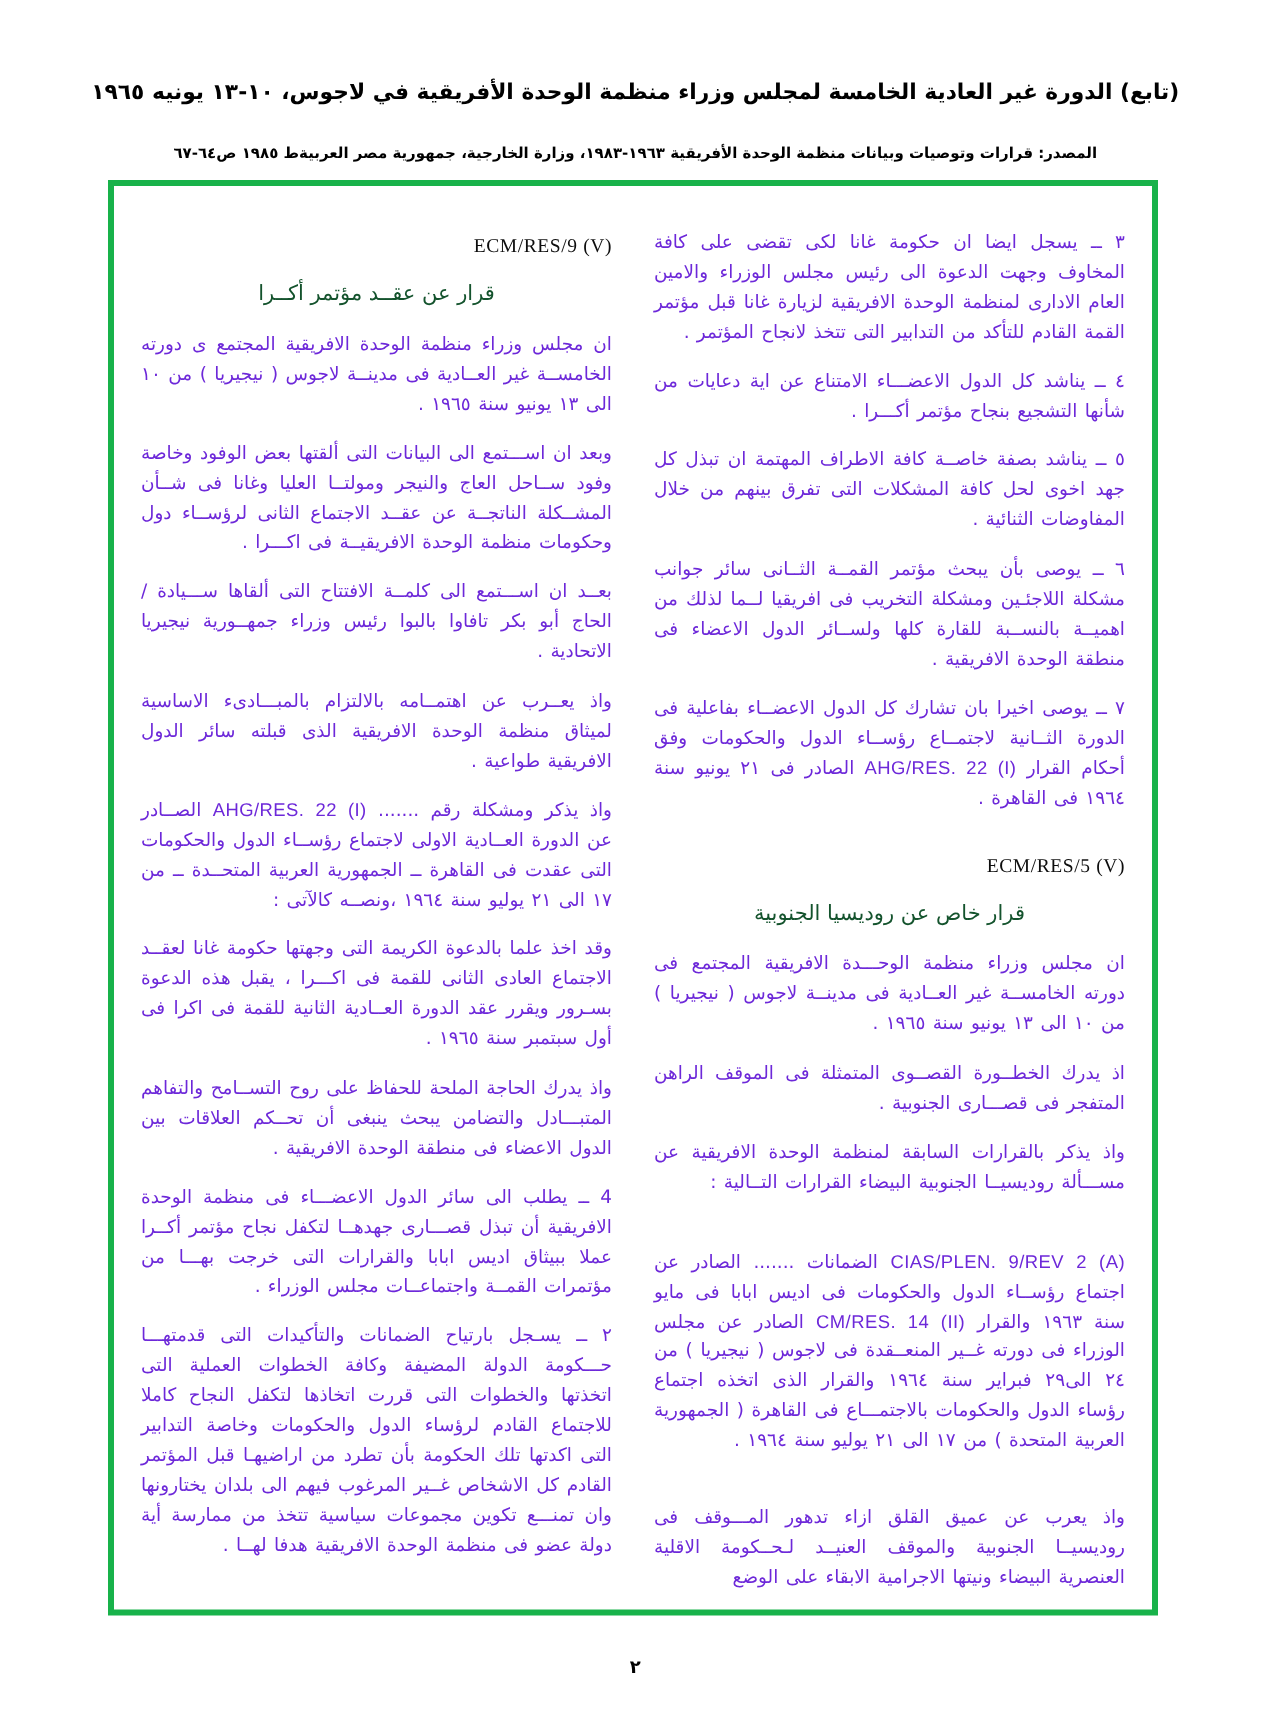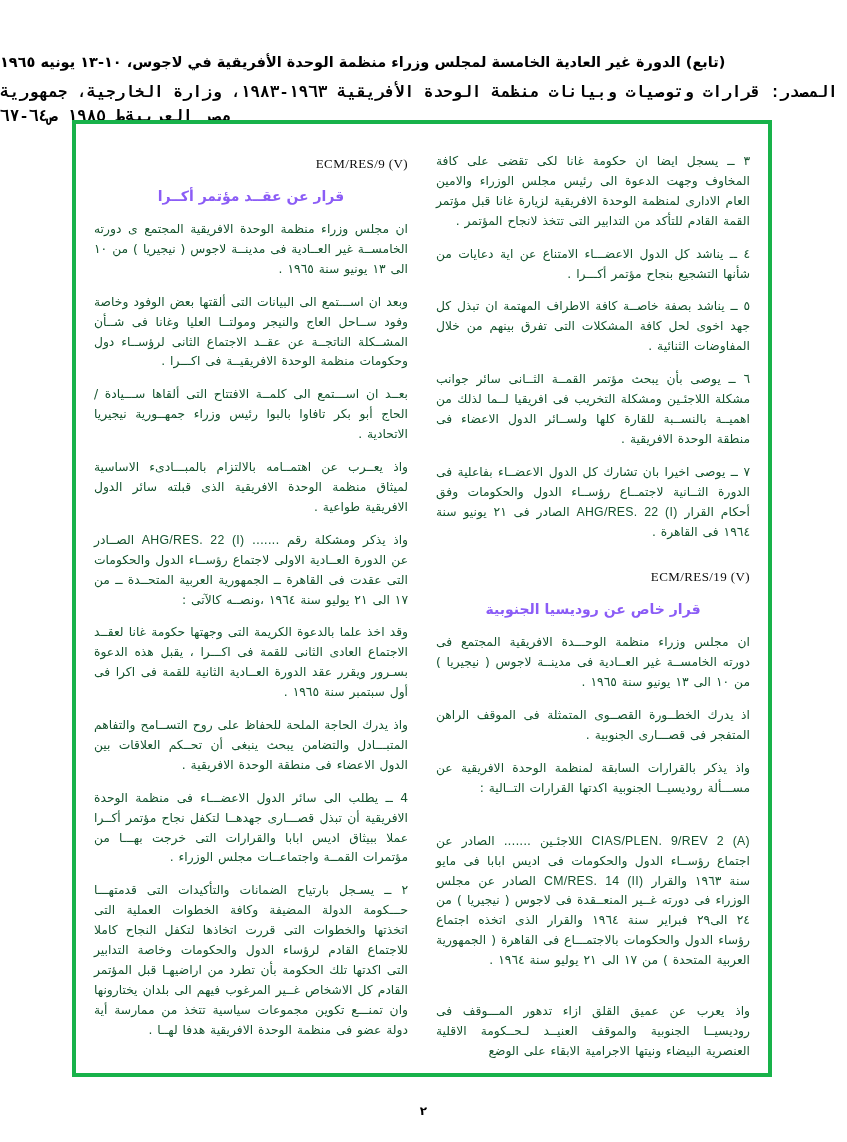--- a/index.html
+++ b/index.html
@@ -20,38 +20,37 @@
     inset: 0;
     background: #ffffff;
   }
 
   
   .doc-header {
     position: absolute;
     top: 52px;
     left: 0;
     right: 0;
-    text-align: left;
+    text-align: center;
   }
   .header-title {
     font-size: 14.5px;
     font-weight: bold;
     letter-spacing: 0px;
     line-height: 1.5;
     color: #000;
     direction: rtl;
   }
   .header-source {
-    margin-top: 7px;
-    font-size: 16px;
+    margin-top: 21px;
+    font-size: 10px;
     font-weight: bold;
     color: #000;
     direction: rtl;
     line-height: 1.5;
-    font-family: Liberation Mono, monospace;
   }
 
   
   .frame {
     position: absolute;
     top: 120px;
     left: 72px;
     width: 700px;
     height: 957px;
     border: 4px solid #18b24a;
@@ -76,44 +75,44 @@
   }
 
   
   p.par {
     margin: 0 0 13px 0;
     font-size: 12.3px;
     line-height: 1.62;
     text-align: justify;
     text-align-last: right;
     direction: rtl;
-    color: #14532d;
+    color: #6d28d9;
     word-spacing: 1px;
   }
   p.par.tight { margin-bottom: 11px; }
 
   .res-code {
     margin: 4px 0 16px 0;
     font-size: 13px;
     direction: ltr;
     text-align: right;
     font-family: Liberation Serif, serif;
     letter-spacing: 0.4px;
     color: #0d0d0d;
   }
   .col .res-code { text-align: right; }
 
   .res-title {
     margin: 0 0 16px 0;
     font-size: 14px;
-    font-weight: bold;
+    font-weight: normal;
     text-align: center;
     direction: rtl;
     letter-spacing: 1px;
-    color: #8b5cf6;
+    color: #14532d;
   }
 
   .spacer-sm { height: 10px; }
   .spacer-md { height: 20px; }
 
   
   .ltr {
     direction: ltr;
     unicode-bidi: embed;
     font-family: Liberation Sans, sans-serif;
@@ -152,32 +151,32 @@
         <p class="par">٦ ــ يوصى بأن يبحث مؤتمر القمــة الثــانى سائر جوانب مشكلة اللاجئـين ومشكلة التخريب فى افريقيا لــما لذلك من اهميــة بالنســبة للقارة كلها ولســائر الدول الاعضاء فى منطقة الوحدة الافريقية .</p>
 
         <p class="par">
           <span>٧ ــ يوصى اخيرا بان تشارك كل الدول الاعضــاء بفاعلية فى الدورة الثــانية لاجتمــاع رؤســاء الدول والحكومات وفق أحكام القرار</span>
           <span class="ltr">AHG/RES. 22 (I)</span>
           <span>الصادر فى ٢١ يونيو سنة ١٩٦٤ فى القاهرة .</span>
         </p>
 
         <div class="spacer-sm"></div>
 
-        <div class="res-code">ECM/RES/19  (V)</div>
+        <div class="res-code">ECM/RES/5  (V)</div>
         <div class="res-title">قرار خاص عن روديسيا الجنوبية</div>
 
         <p class="par">ان مجلس وزراء منظمة الوحـــدة الافريقية المجتمع فى دورته الخامســة غير العــادية فى مدينــة لاجوس ( نيجيريا ) من ١٠ الى ١٣ يونيو سنة ١٩٦٥ .</p>
         <p class="par">اذ يدرك الخطــورة القصــوى المتمثلة فى الموقف الراهن المتفجر فى قصـــارى الجنوبية .</p>
-        <p class="par">واذ يذكر بالقرارات السابقة لمنظمة الوحدة الافريقية عن مســـألة روديسيــا الجنوبية اكدتها القرارات التــالية :</p>
+        <p class="par">واذ يذكر بالقرارات السابقة لمنظمة الوحدة الافريقية عن مســـألة روديسيــا الجنوبية البيضاء القرارات التــالية :</p>
 
         <div class="spacer-md"></div>
 
         <p class="par tight">
           <span class="ltr">CIAS/PLEN. 9/REV 2 (A)</span>
-          <span>اللاجئـين .......</span>
+          <span>الضمانات .......</span>
           <span>الصادر عن اجتماع رؤســاء الدول والحكومات فى اديس ابابا فى مايو سنة ١٩٦٣ والقرار</span>
           <span class="ltr">CM/RES. 14 (II)</span>
           <span>الصادر عن مجلس الوزراء فى دورته غــير المنعــقدة فى لاجوس ( نيجيريا ) من ٢٤ الى٢٩ فبراير سنة ١٩٦٤ والقرار الذى اتخذه اجتماع رؤساء الدول والحكومات بالاجتمـــاع فى القاهرة ( الجمهورية العربية المتحدة ) من ١٧ الى ٢١ يوليو سنة ١٩٦٤ .</span>
         </p>
 
         <div class="spacer-md"></div>
 
         <p class="par">واذ يعرب عن عميق القلق ازاء تدهور المـــوقف فى روديسيــا الجنوبية والموقف العنيــد لـحــكومة الاقلية العنصرية البيضاء ونيتها الاجرامية الابقاء على الوضع</p>
       </div>
 

